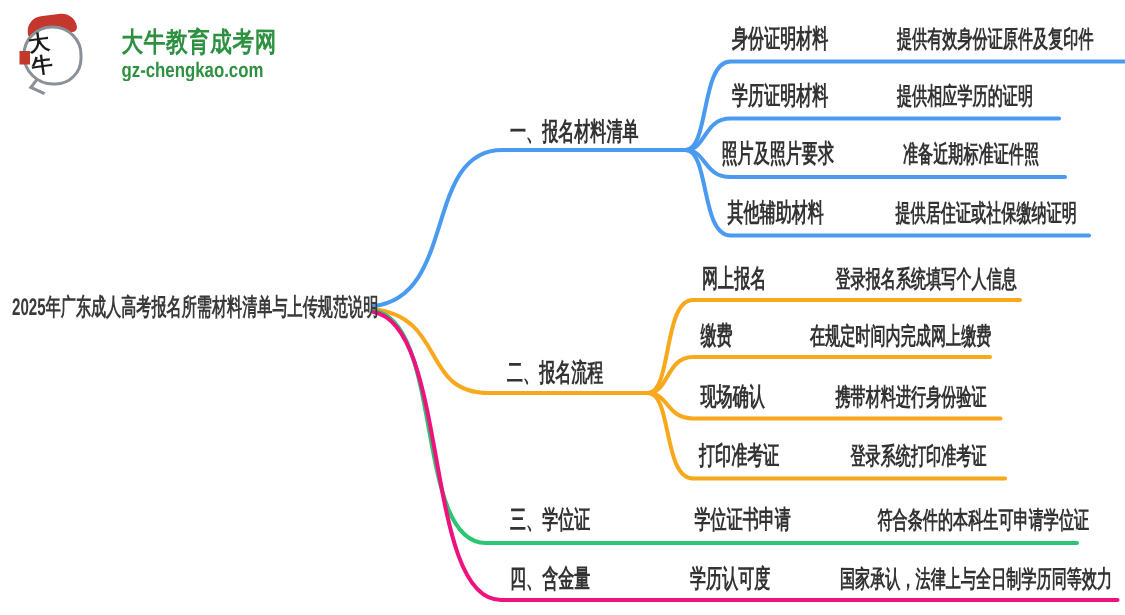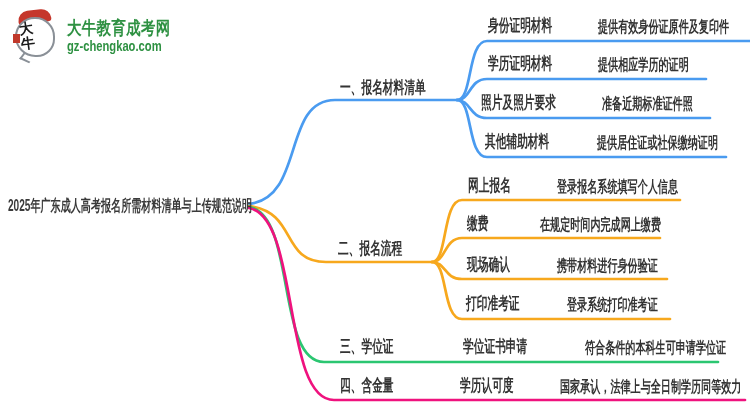--- a/index.html
+++ b/index.html
@@ -49,21 +49,21 @@
     background:#c5372c;
     border-radius:16px 16px 5px 3px;
     transform:rotate(-7deg);
   }
   .logo-mark-text{
     position:absolute;left:8px;top:11px;width:17px;
     font-size:14px;line-height:15px;font-weight:700;color:#1b1b1b;
     transform:rotate(-8deg);
   }
   .logo-seal{position:absolute;left:1px;top:24px;width:7px;height:9px;background:#c0392b;}
-  .logo-text{margin-left:7px;padding-top:8px;}
+  .logo-text{margin-left:21px;padding-top:8px;}
   .logo-name{
     font-size:18px;line-height:20px;font-weight:700;color:#2e9142;
     letter-spacing:0.5px;white-space:nowrap;
     transform:scaleX(0.8);transform-origin:0 0;
   }
   .logo-url{
     font-size:14px;line-height:16px;font-weight:700;color:#2e9142;
     white-space:nowrap;
     transform:scaleX(0.8);transform-origin:0 0;
   }

